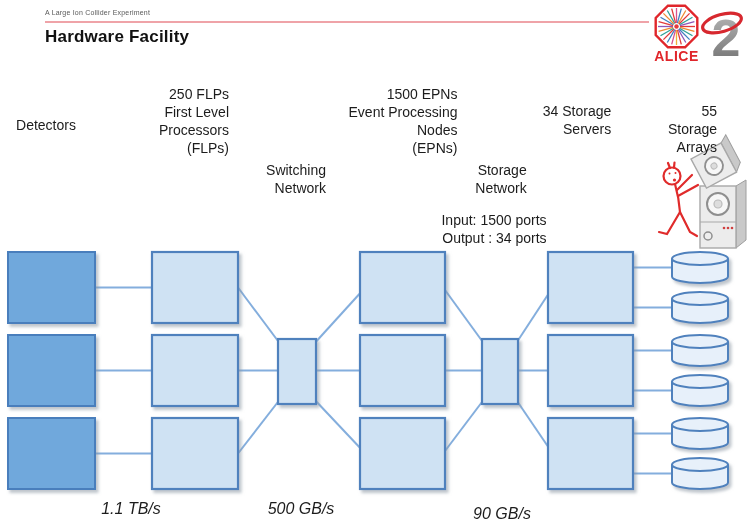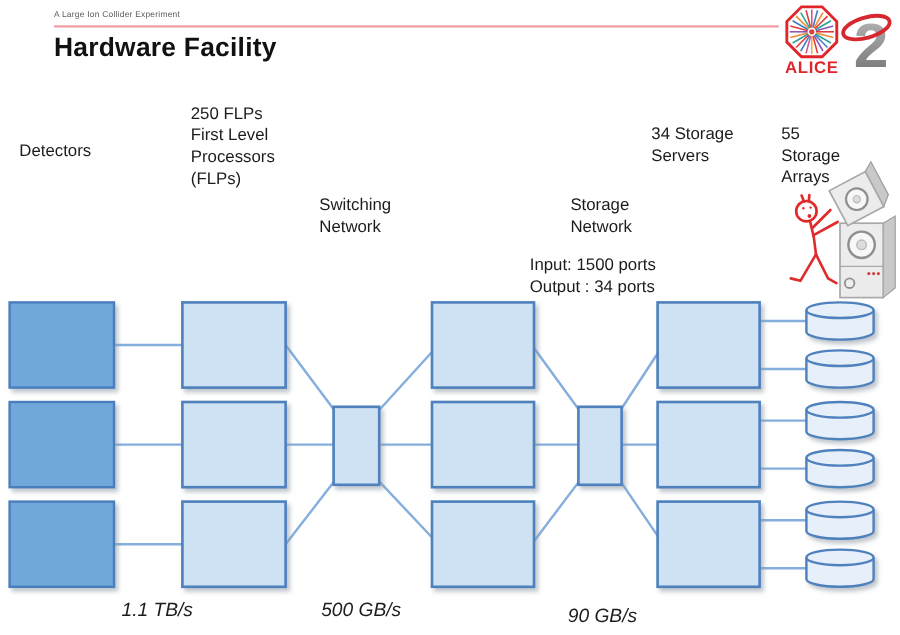--- a/index.html
+++ b/index.html
@@ -17,25 +17,25 @@
   .art{position:absolute; left:0; top:0;}
   .experiment{
     position:absolute; left:45px; top:9px; font-size:7px; letter-spacing:.2px;
     color:var(--subtitle-gray);
   }
   .header-line{
     position:absolute; left:45px; top:21px; width:604px; height:2px;
     background:var(--header-line);
   }
   .title{
-    position:absolute; left:45px; top:27px; margin:0; font-size:22px; font-weight:bold;
+    position:absolute; left:45px; top:27px; margin:0; font-size:17px; font-weight:bold;
     color:#111; letter-spacing:.2px;
   }
   .lbl{
-    position:absolute; transform:translateX(-50%); text-align:left;
+    position:absolute; transform:translateX(-50%); text-align:right;
     font-size:14px; line-height:18px; white-space:pre-line; color:var(--label-black);
   }
   .rate{font-size:16px; line-height:19px;font-style:italic;}
   .det{fill:var(--detector-fill); stroke:var(--detector-border); stroke-width:2;}
   .nod{fill:var(--node-fill); stroke:var(--node-border); stroke-width:2.2;}
   .cylb{fill:var(--cylinder-fill); stroke:var(--node-border); stroke-width:2;}
   .conn line{stroke:var(--connector-line); stroke-width:2;}
   .alice-text{fill:var(--alice-red); font-family:"Liberation Sans",sans-serif;
     font-weight:bold; font-size:14px; letter-spacing:.5px;}
   .o2-two{fill:url(#gray2); font-family:"Liberation Sans",sans-serif; font-weight:bold; font-size:52px;}
@@ -217,20 +217,24 @@
   <div class="header-line"></div>
   <h1 class="title">Hardware Facility</h1>
 
   <div class="lbl" style="left:46px;top:116px">Detectors</div>
   <div class="lbl" style="left:194px;top:85px">250 FLPs
 First Level
 Processors
 (FLPs)</div>
   <div class="lbl" style="left:296px;top:161px">Switching
 Network</div>
+  <div class="lbl" style="left:403px;top:85px">1500 EPNs
+Event Processing
+Nodes
+(EPNs)</div>
   <div class="lbl" style="left:501px;top:161px">Storage
 Network</div>
   <div class="lbl" style="left:577px;top:102px">34 Storage
 Servers</div>
   <div class="lbl" style="left:684px;top:102px">55 Storage
 Arrays</div>
   <div class="lbl" style="left:494px;top:211px">Input: 1500 ports
 Output : 34 ports</div>
 
   <div class="lbl rate" style="left:131px;top:499px">1.1 TB/s</div>

